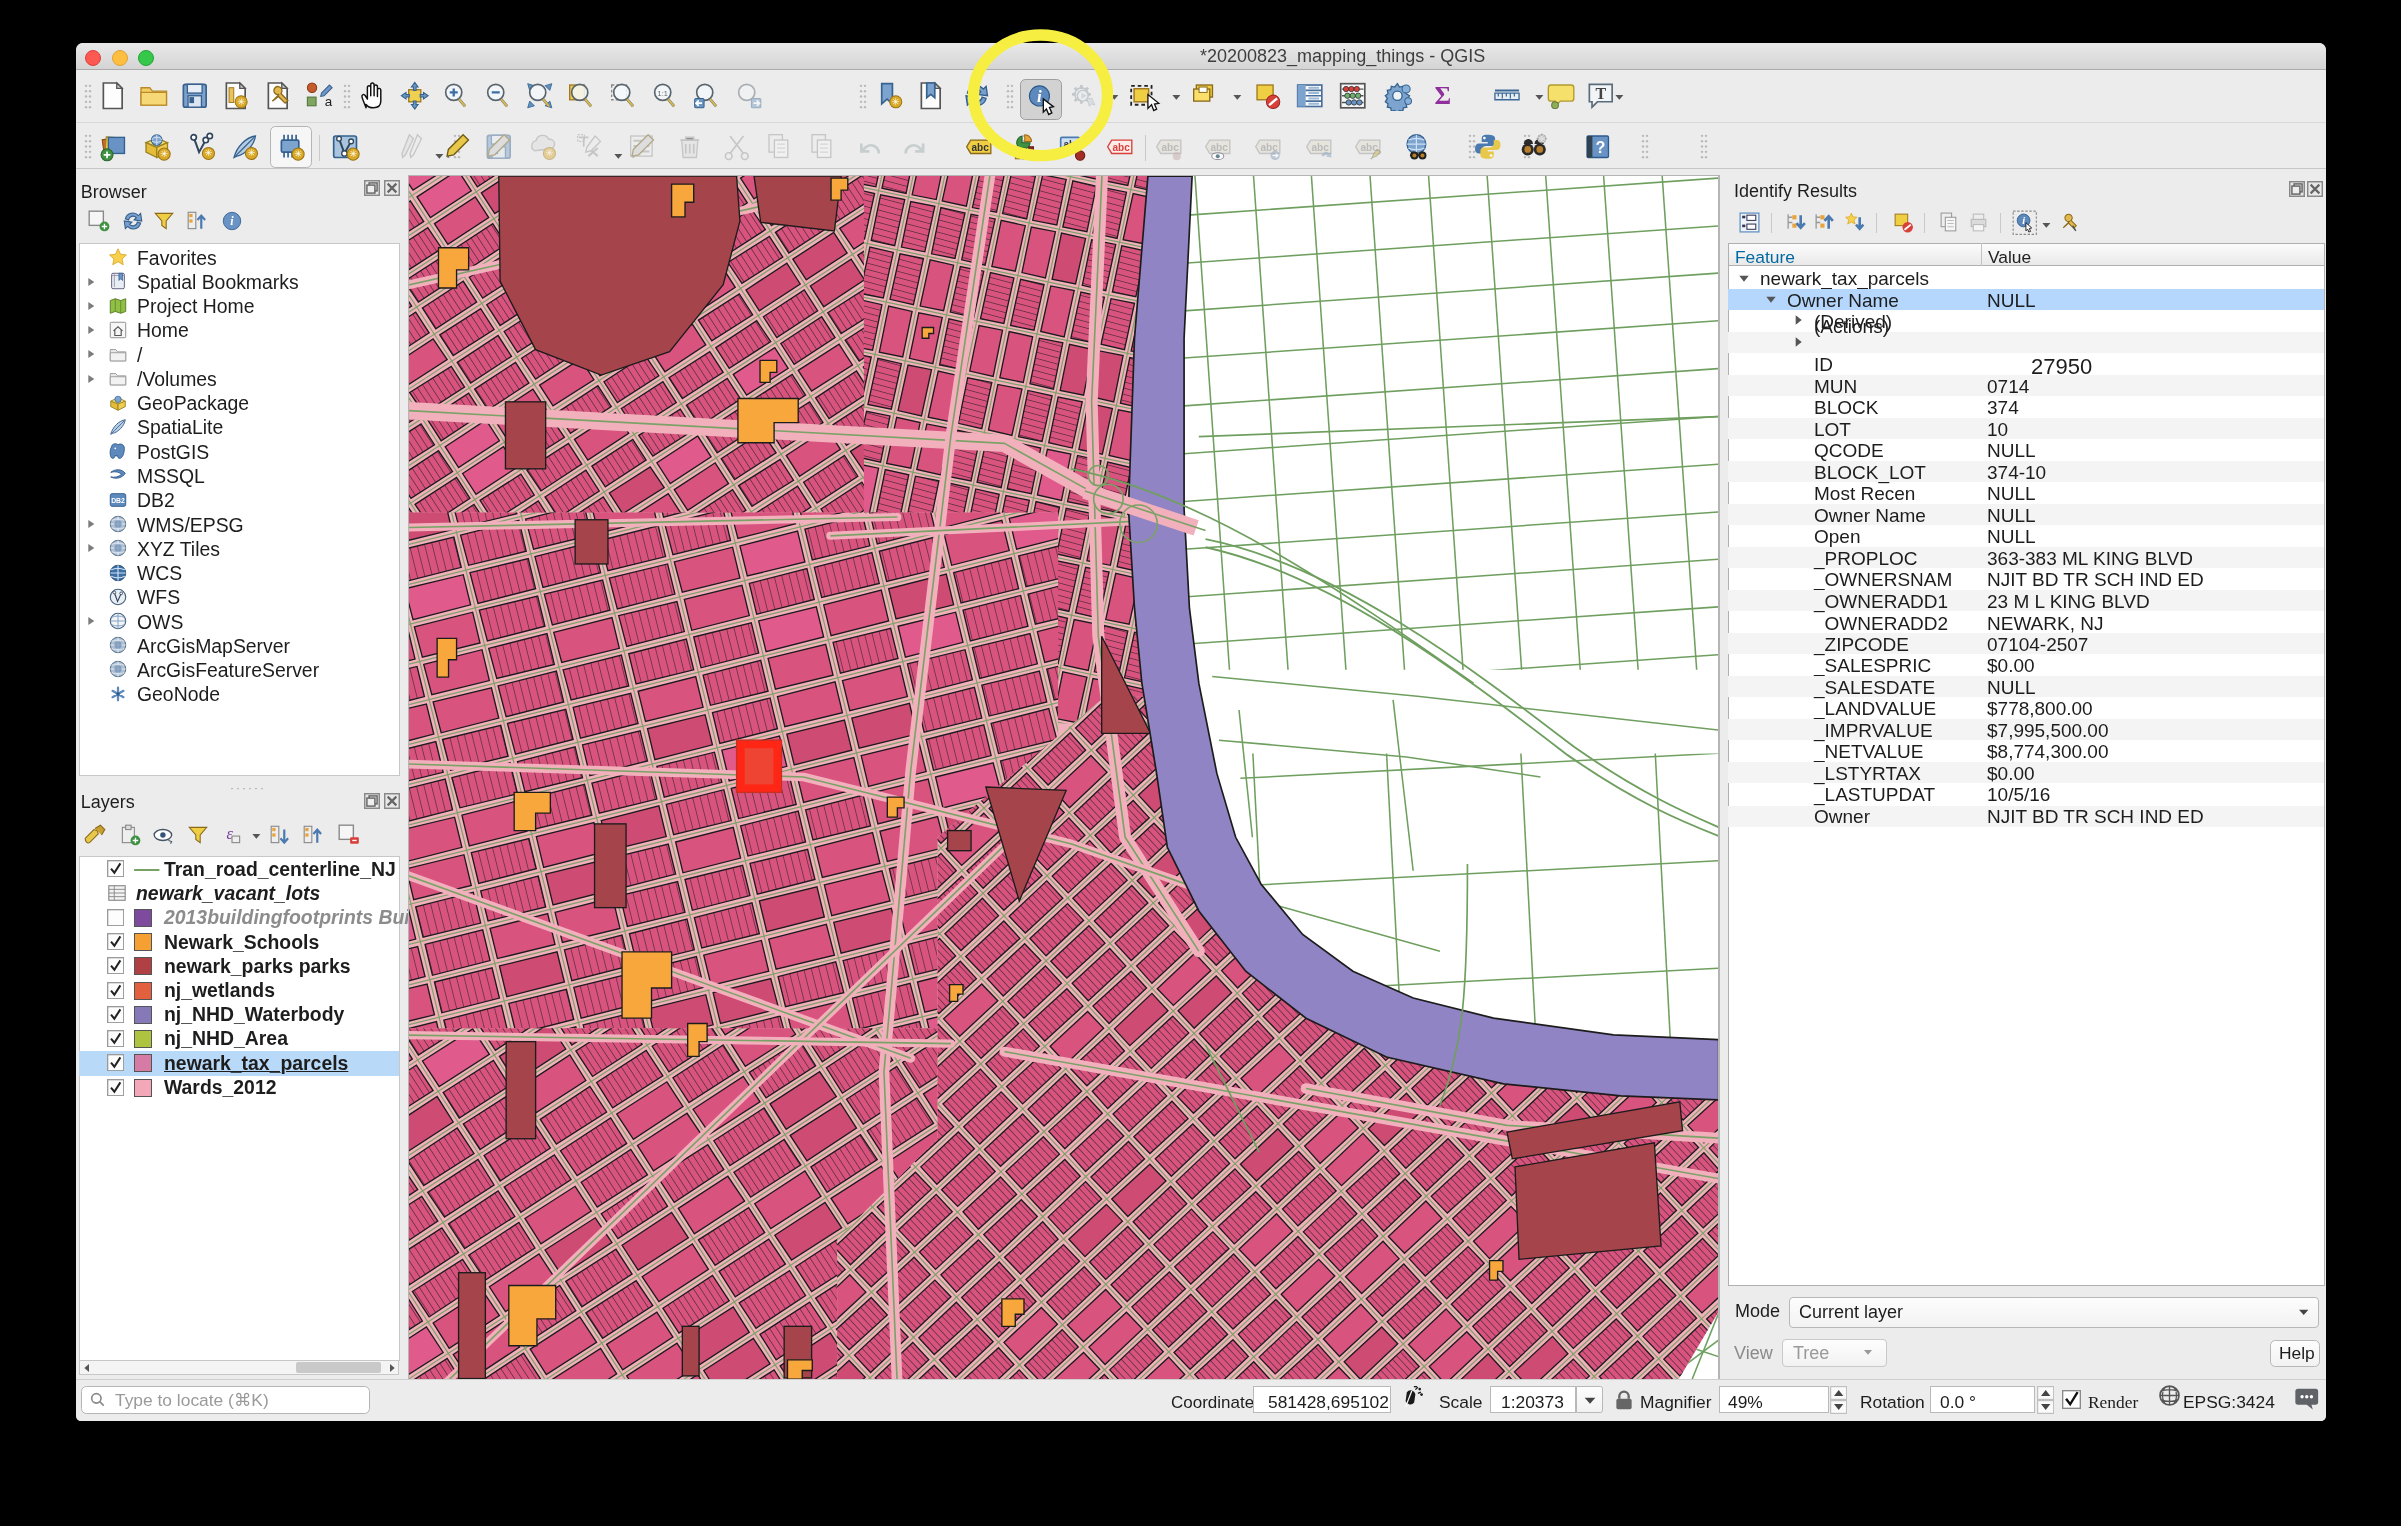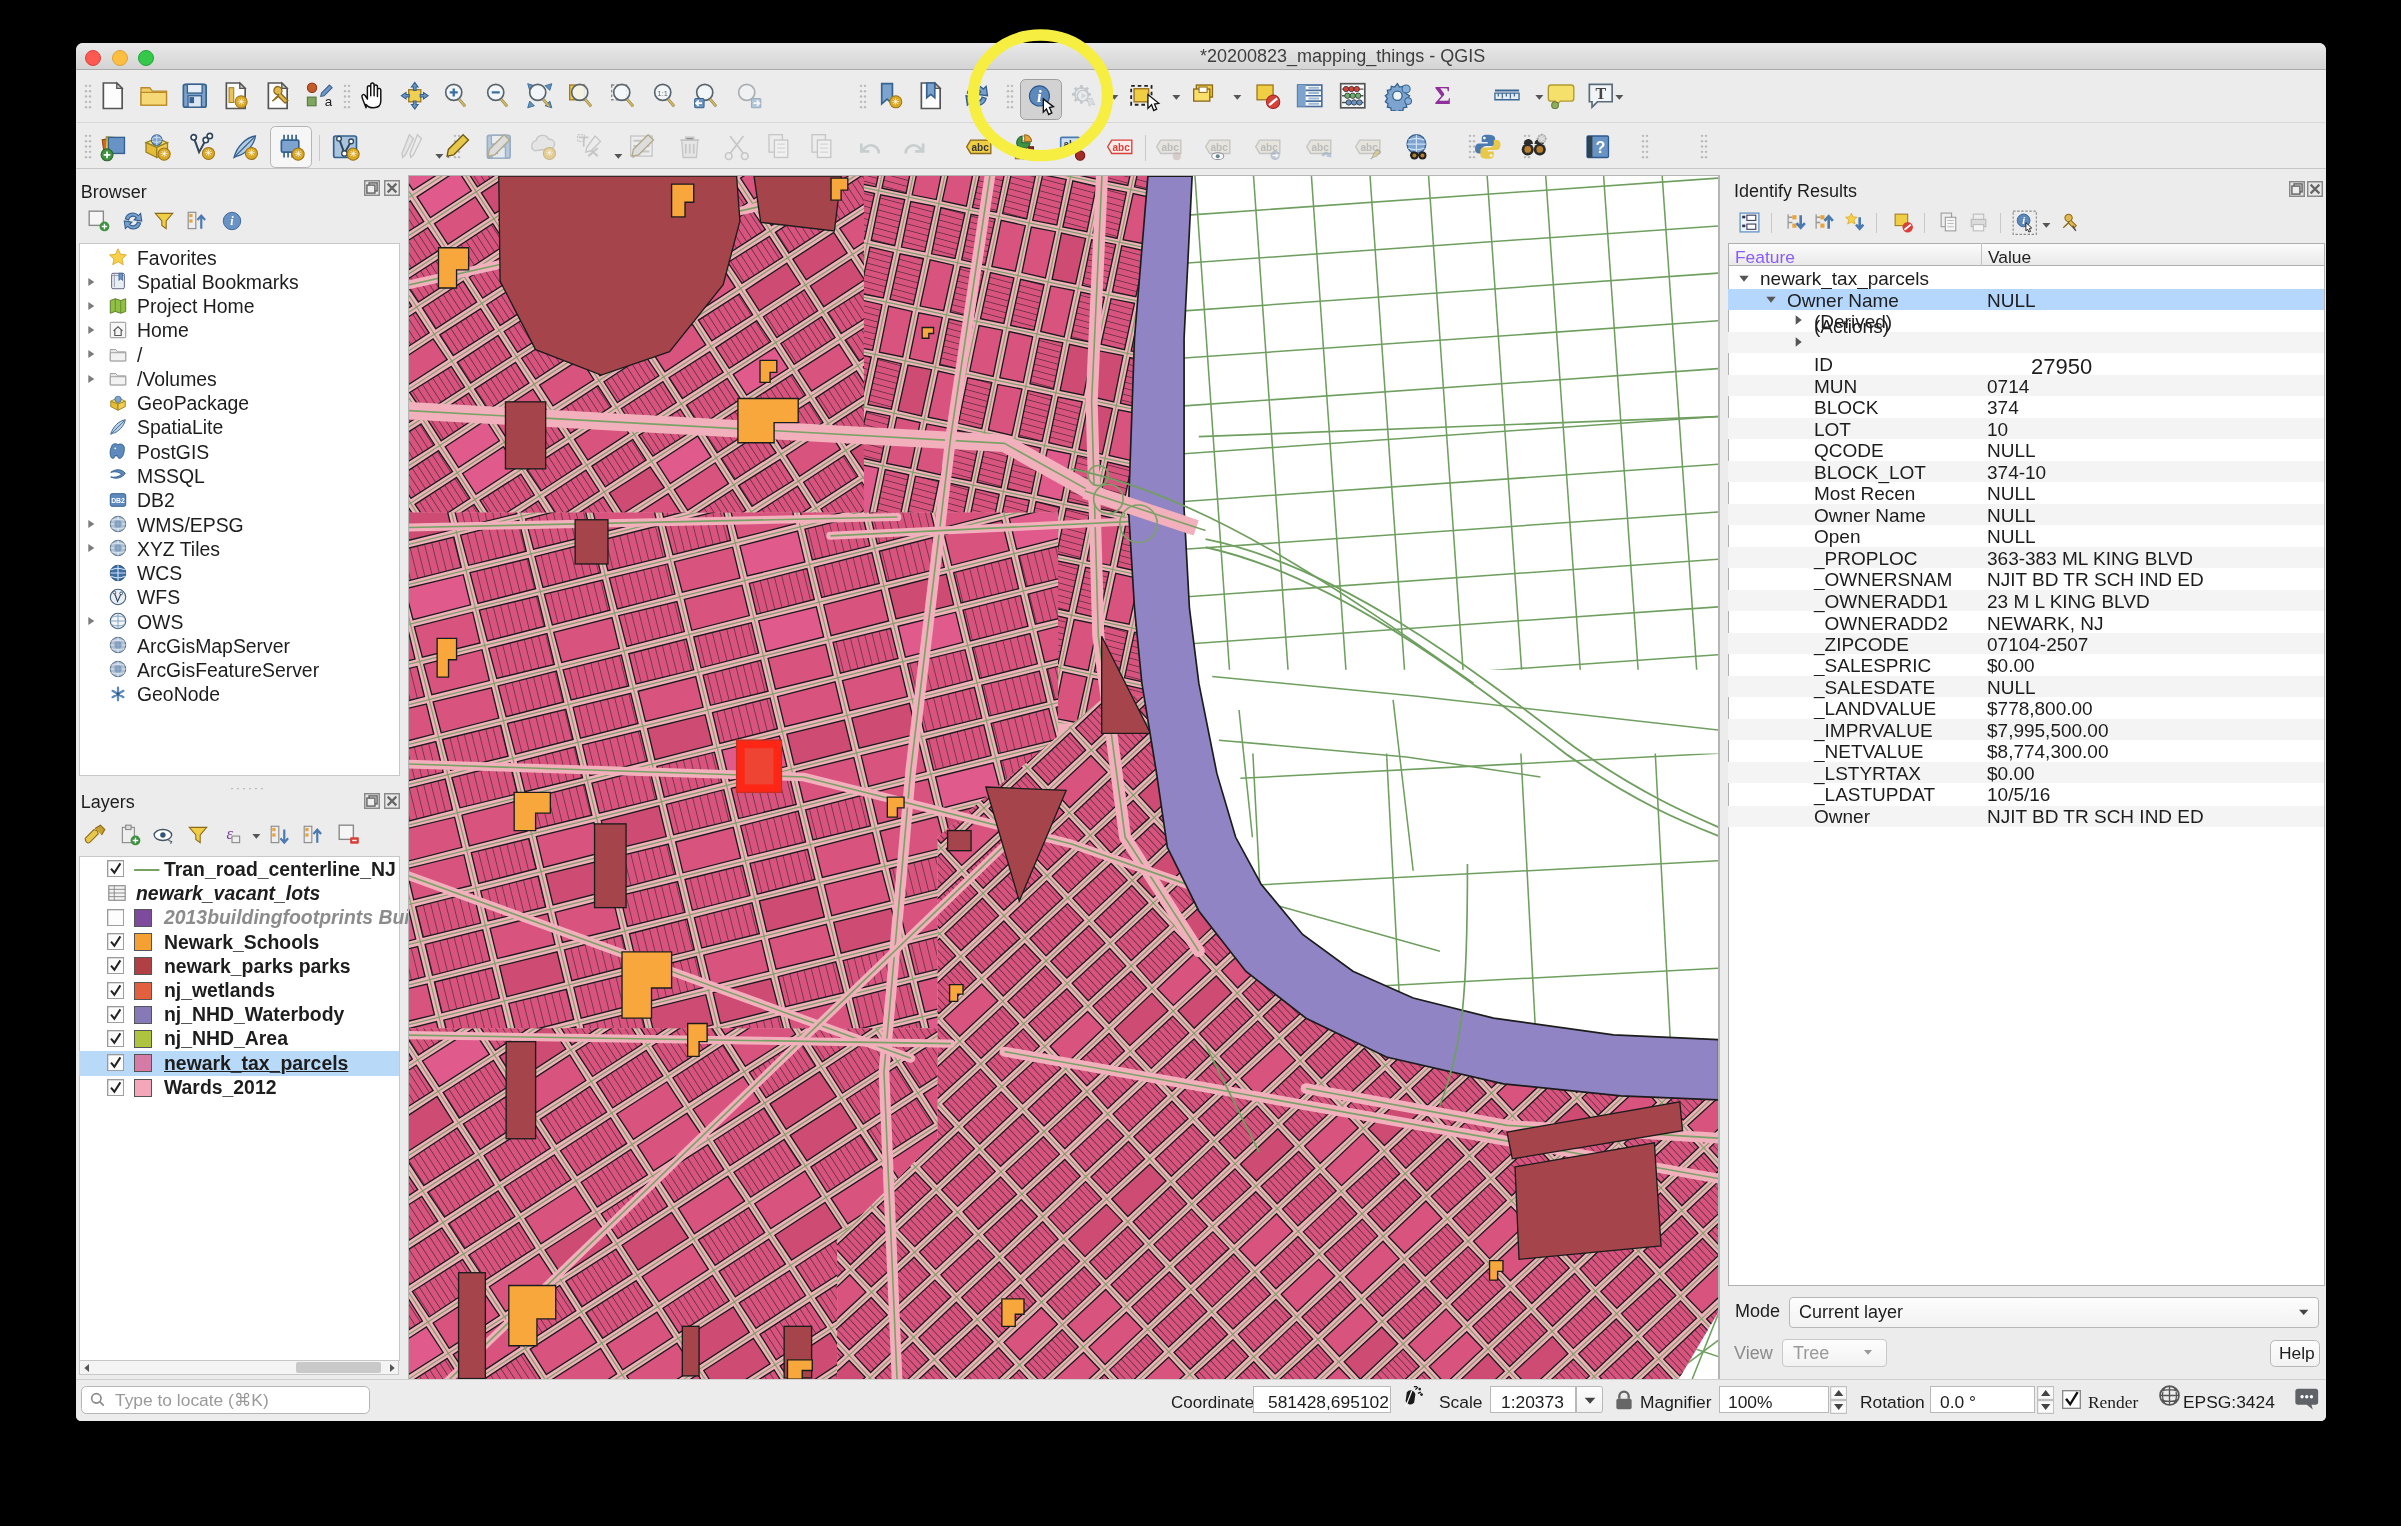--- a/index.html
+++ b/index.html
@@ -2372,21 +2372,21 @@
     </svg>
     <svg style="position:absolute;left:1965px;top:178px" width="10.7" height="8" viewBox="0 0 16 12">
       <path d="M2,3 h12 l-6,7 Z" fill="#555"></path>
     </svg>
     <svg style="position:absolute;left:1982px;top:168px" width="23" height="23" viewBox="0 0 44 44">
       <path d="M10,32 l12,-12 a7,7 0 1 1 5,-5 l-2,3 10,10 -5,5 -10,-10 -5,5 Z" fill="#e3b84f" stroke="#8a6a1a" stroke-width="2"></path>
       <path d="M28,28 l6,10" stroke="#555" stroke-width="3"></path>
     </svg>
     <div class="abs" style="left:1652px;top:200px;width:597px;height:1043px;background:#fff;border:0.7px solid #b0b0b0"></div>
     <div class="abs" style="left:1652px;top:200px;width:597px;height:23px;background:linear-gradient(#fcfcfc,#e9e9e9);border:0.7px solid #b0b0b0"></div>
-    <div class="txt" style="left:1659px;top:204px;font-size:17.4px;color:#8b5cf6">Feature</div>
+    <div class="txt" style="left:1659px;top:204px;font-size:17.4px;color:#0369a1">Feature</div>
     <div class="txt" style="left:1912px;top:204px;font-size:17.4px;color:#222">Value</div>
     <div class="abs" style="left:1905px;top:200px;width:1.3px;height:23px;background:#c4c4c4"></div>
     <svg class="abs" style="left:1662px;top:230px" width="12" height="10.7" viewBox="0 0 18 16">
       <path d="M2,4 l14,0 -7,9 Z" fill="#555"></path>
     </svg>
     <div class="txt" style="left:1684px;top:225px;font-size:19px">newark_tax_parcels</div>
     <div class="abs" style="left:1652px;top:246px;width:596px;height:21.4px;background:#b5d7fd"></div>
     <svg class="abs" style="left:1689px;top:251px" width="12" height="10.7" viewBox="0 0 18 16">
       <path d="M2,4 l14,0 -7,9 Z" fill="#555"></path>
     </svg>
@@ -2494,21 +2494,21 @@
     <div class="combo" style="left:1500px;top:1343px;width:27px;height:27px;border-radius:0 2.7px 2.7px 0"></div>
     <svg class="abs" style="left:1506px;top:1352px" width="16" height="10.7" viewBox="0 0 24 16">
       <path d="M4,4 h16 l-8,9 Z" fill="#444"></path>
     </svg>
     <svg class="abs" style="left:1538px;top:1346px" width="20" height="23" viewBox="0 0 34 38">
       <rect x="4" y="16" width="26" height="18" rx="3" fill="#666"></rect>
       <path d="M9,16 v-4 a8,8 0 0 1 16,0 v4" fill="none" stroke="#666" stroke-width="4"></path>
     </svg>
     <div class="txt" style="left:1564px;top:1349px;font-size:17.4px;color:#1d1d1d;">Magnifier</div>
     <div class="field" style="left:1643px;top:1343px;width:110px;height:27px"></div>
-    <div class="txt" style="left:1652px;top:1349px;font-size:17.4px;color:#1d1d1d;">100%</div>
+    <div class="txt" style="left:1652px;top:1349px;font-size:17.4px;color:#1d1d1d;">49%</div>
     <svg class="abs" style="left:1754px;top:1343px" width="17.4" height="28" viewBox="0 0 26 42">
       <rect x="1" y="1" width="24" height="19" fill="#fafafa" stroke="#b5b5b5" stroke-width="1.5"></rect>
       <rect x="1" y="22" width="24" height="19" fill="#fafafa" stroke="#b5b5b5" stroke-width="1.5"></rect>
       <path d="M13,6 l7,9 h-14 Z" fill="#444"></path>
       <path d="M13,36 l7,-9 h-14 Z" fill="#444"></path>
     </svg>
     <div class="txt" style="left:1784px;top:1349px;font-size:17.4px;color:#1d1d1d;">Rotation</div>
     <div class="field" style="left:1854px;top:1343px;width:105px;height:27px"></div>
     <div class="txt" style="left:1864px;top:1349px;font-size:17.4px;color:#1d1d1d;">0.0 °</div>
     <svg class="abs" style="left:1961px;top:1343px" width="17.4" height="28" viewBox="0 0 26 42">

